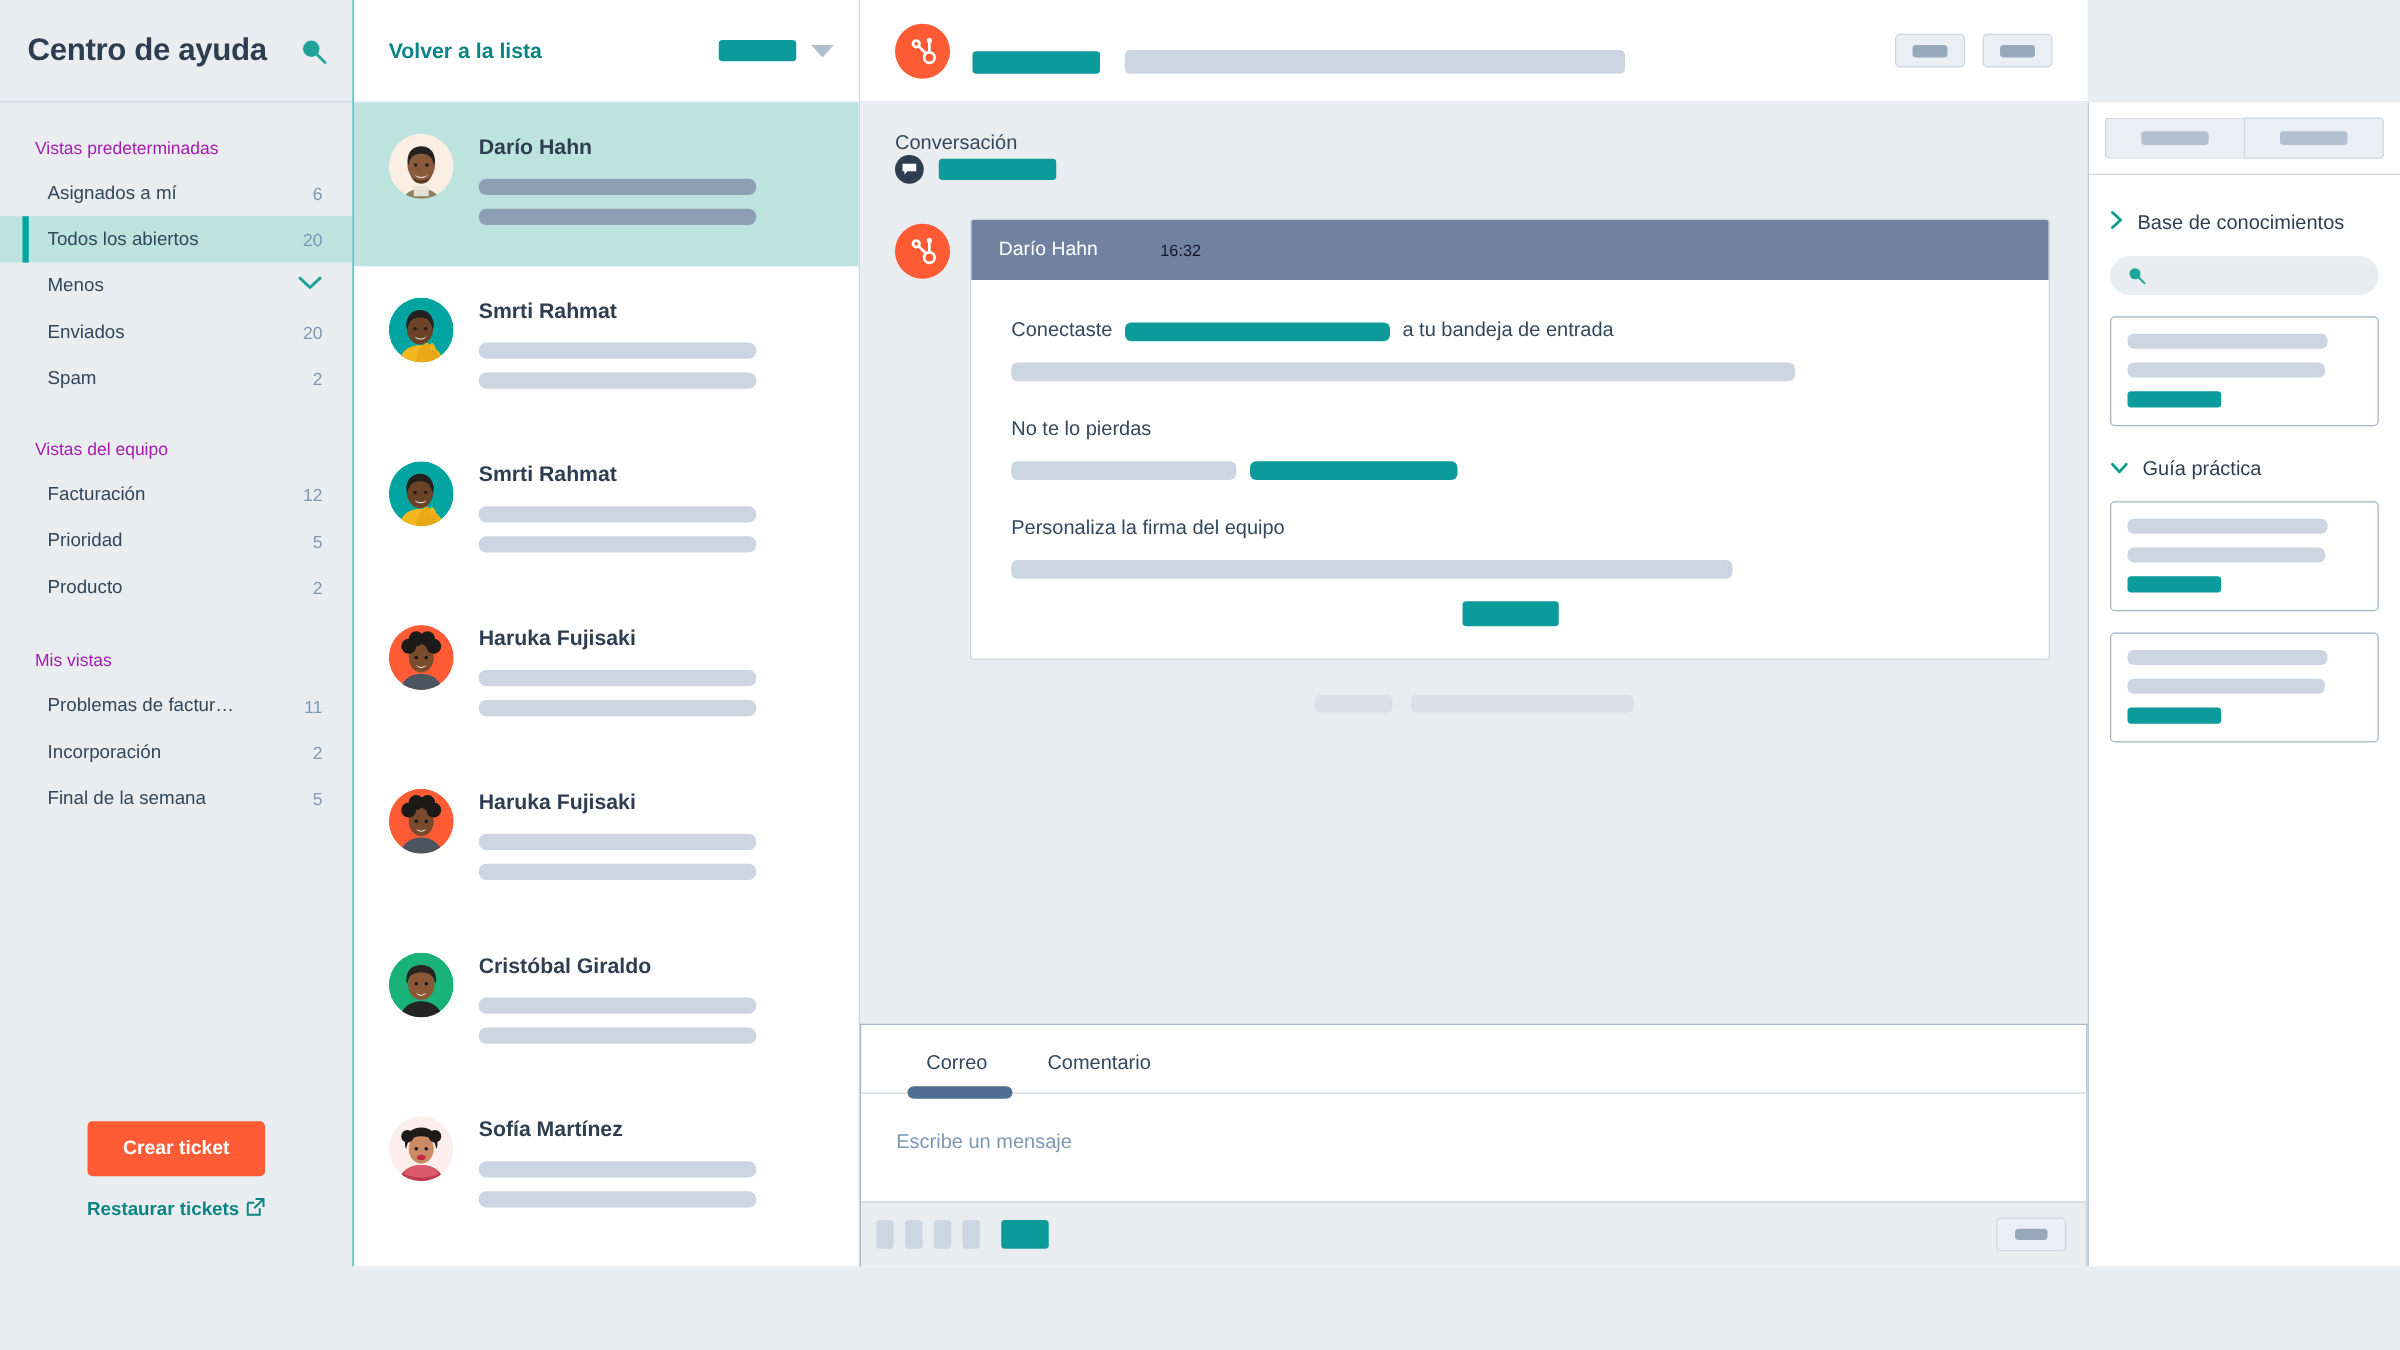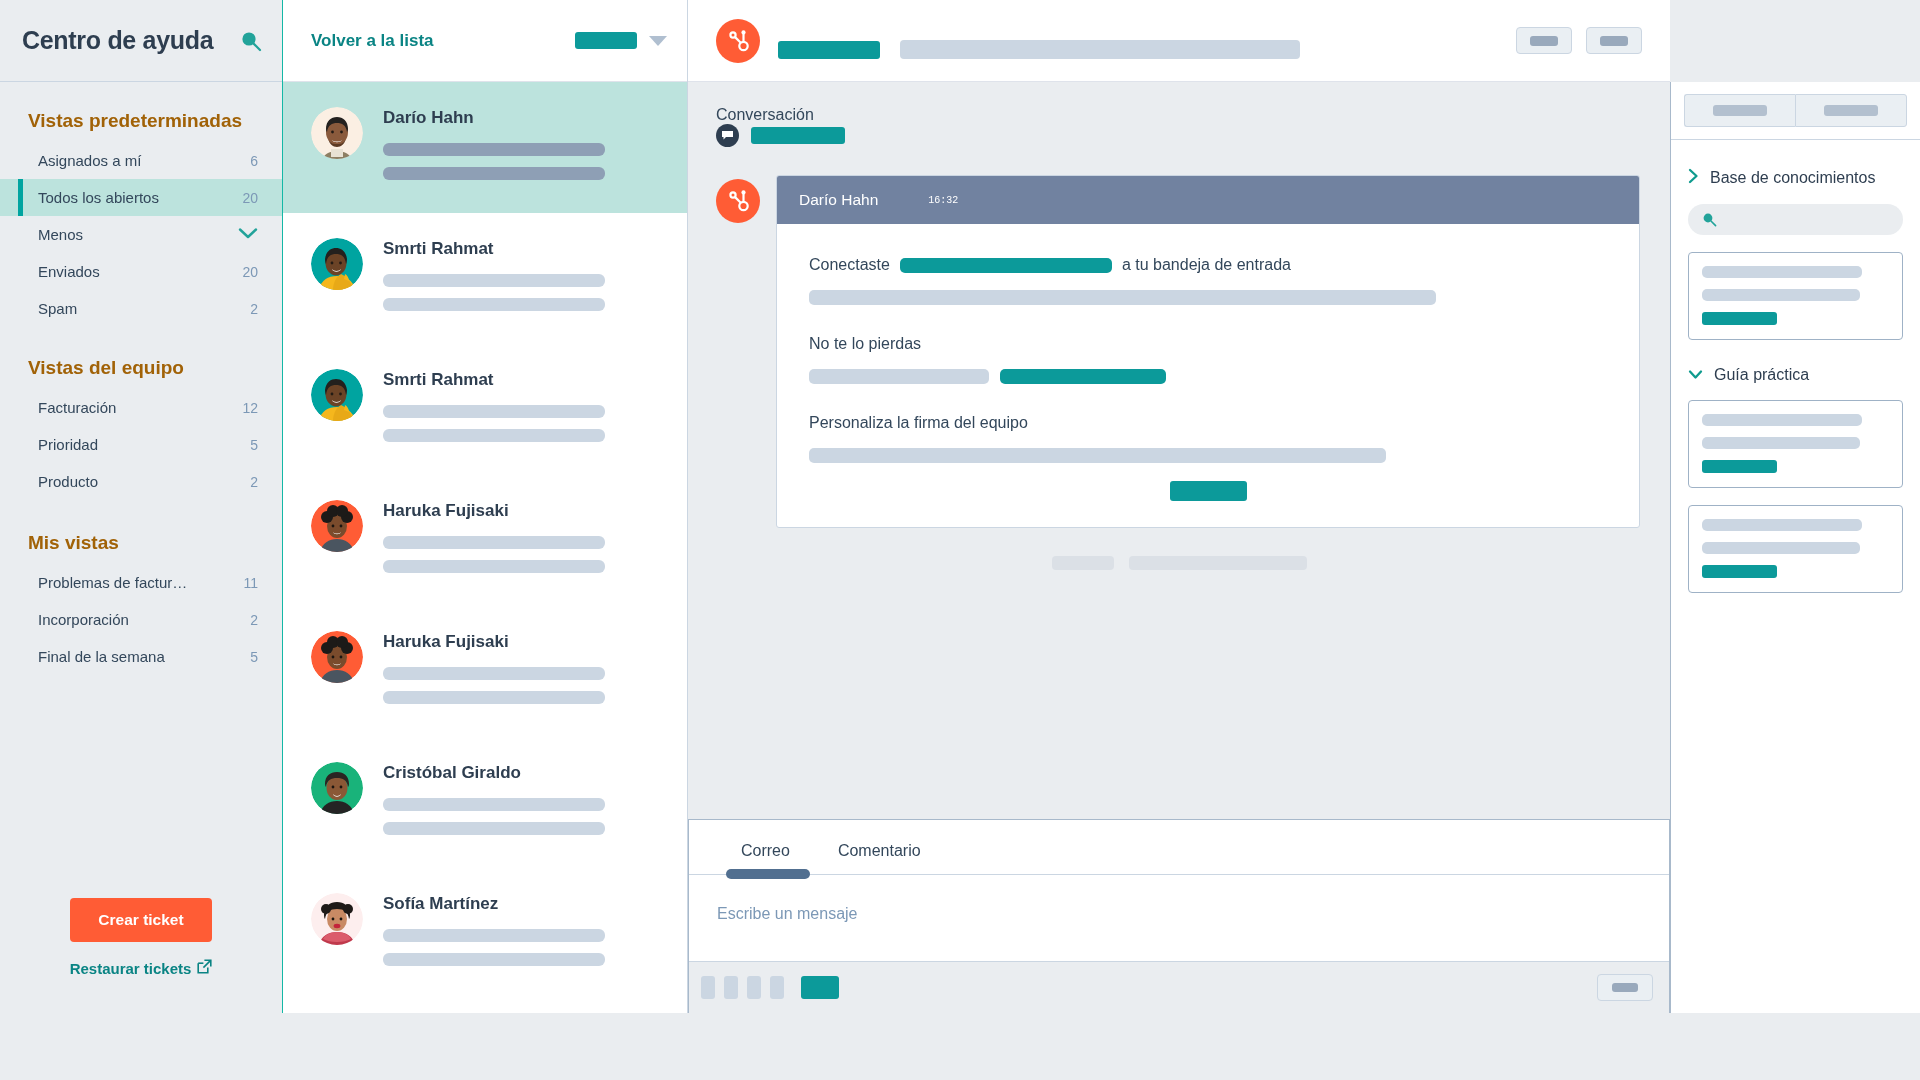--- a/index.html
+++ b/index.html
@@ -31,21 +31,21 @@
     gap: 27px;
     border-bottom: 1px solid #cbd6e2;
   }
   .sidebar-title {
     font-size: 25px; font-weight: bold; color: #2e3e50;
     letter-spacing: -0.3px;
   }
   .search-icon-btn { display:flex; align-items:center; }
   .nav-scroll { flex: 1; padding-top: 14px; overflow: hidden; }
   .nav-group-title {
-    font-size: 19px; font-weight: bold; color: #a16207;
+    font-size: 14px; font-weight: normal; color: #a21caf;
     padding: 14px 0 10px 28px;
   }
   .nav-item {
     height: 37px;
     display: flex; align-items: center; justify-content: space-between;
     padding: 0 24px 0 38px;
     position: relative;
     cursor: pointer;
   }
   .nav-item .label { font-size: 15px; color: #33475b; white-space: nowrap; }
@@ -190,21 +190,21 @@
     border: 1px solid #cbd6e2; border-radius: 3px;
     overflow: hidden;
     min-width: 0;
   }
   .msg-card-head {
     background: #7182a0; height: 48px;
     display: flex; align-items: center; gap: 50px;
     padding: 0 22px;
   }
   .msg-card-head .name { font-size: 15.5px; color: #fff; }
-  .msg-card-head .time { font-size: 10px; color: #ffffff; font-family: Liberation Mono, monospace; }
+  .msg-card-head .time { font-size: 13px; color: #0f172a; }
   .msg-card-body { padding: 32px 32px 26px 32px; }
   .msg-line-text {
     font-size: 16px; color: #33475b;
     display: flex; align-items: center; gap: 10px;
     margin-bottom: 16px;
   }
   .msg-bar { border-radius: 5px; height: 15px; }
   .msg-block { margin-bottom: 30px; }
   .msg-cta { display: flex; justify-content: center; padding-top: 18px; }
   .under-card-bars {

